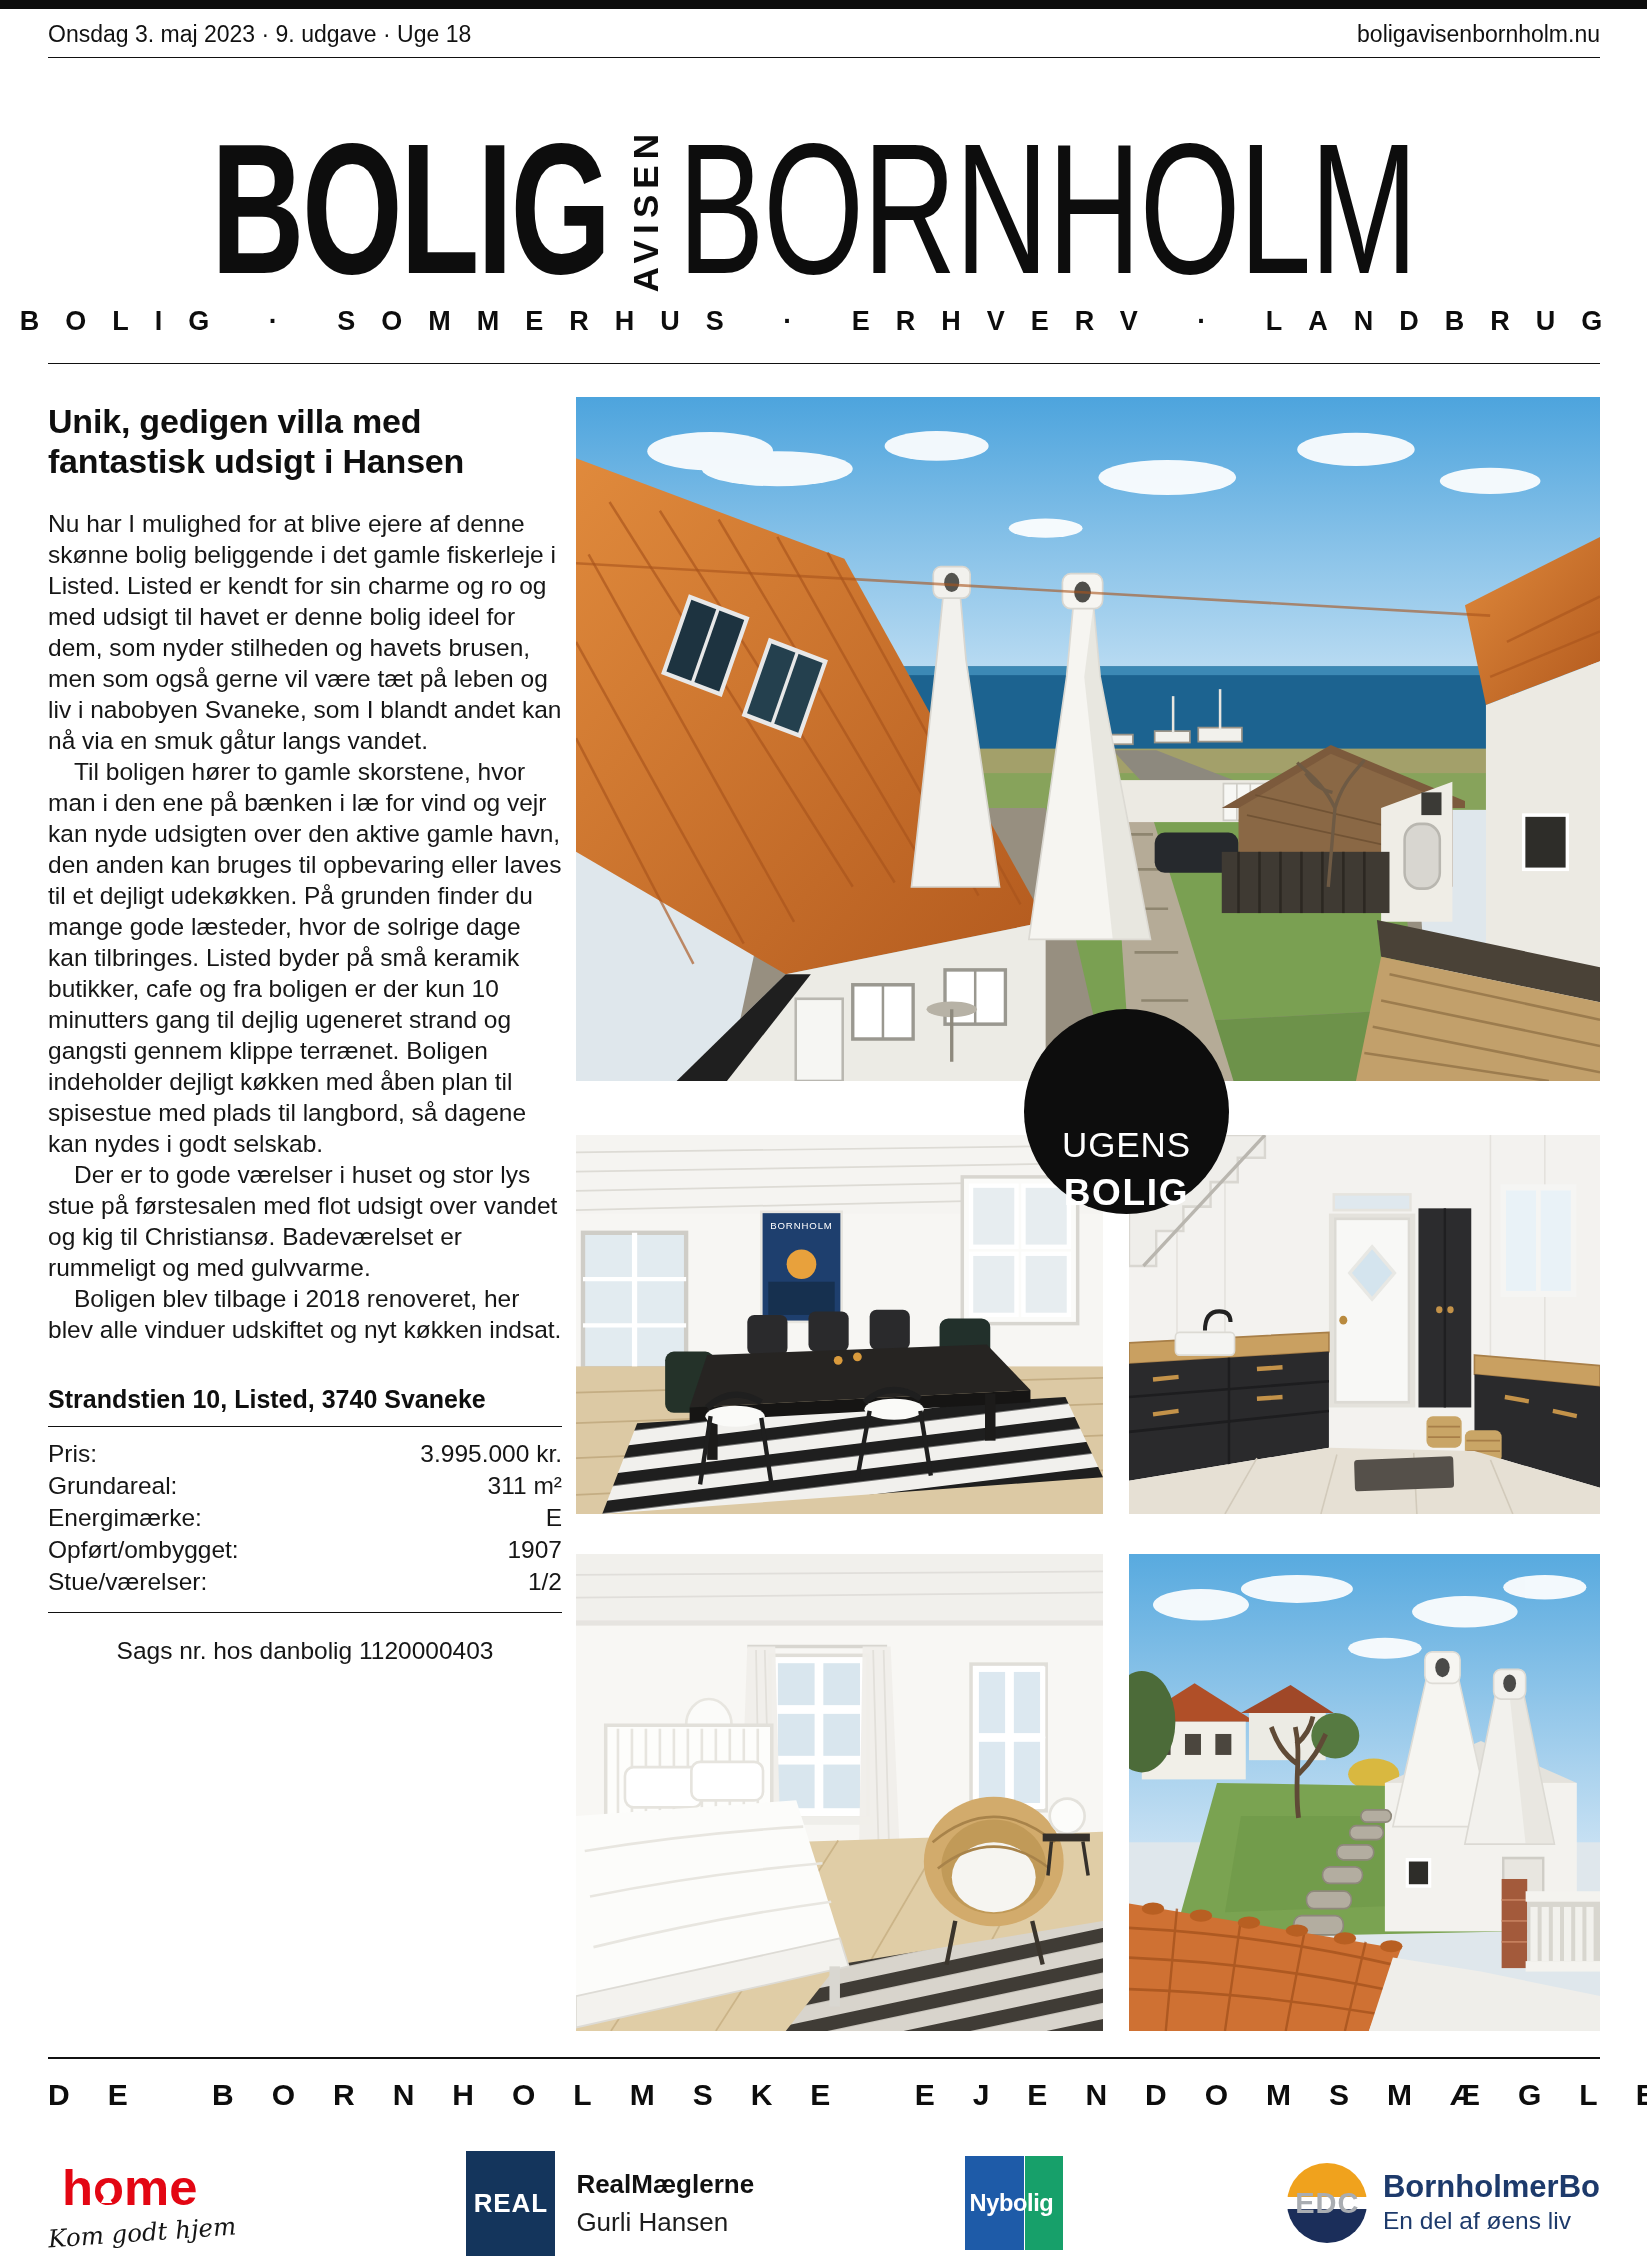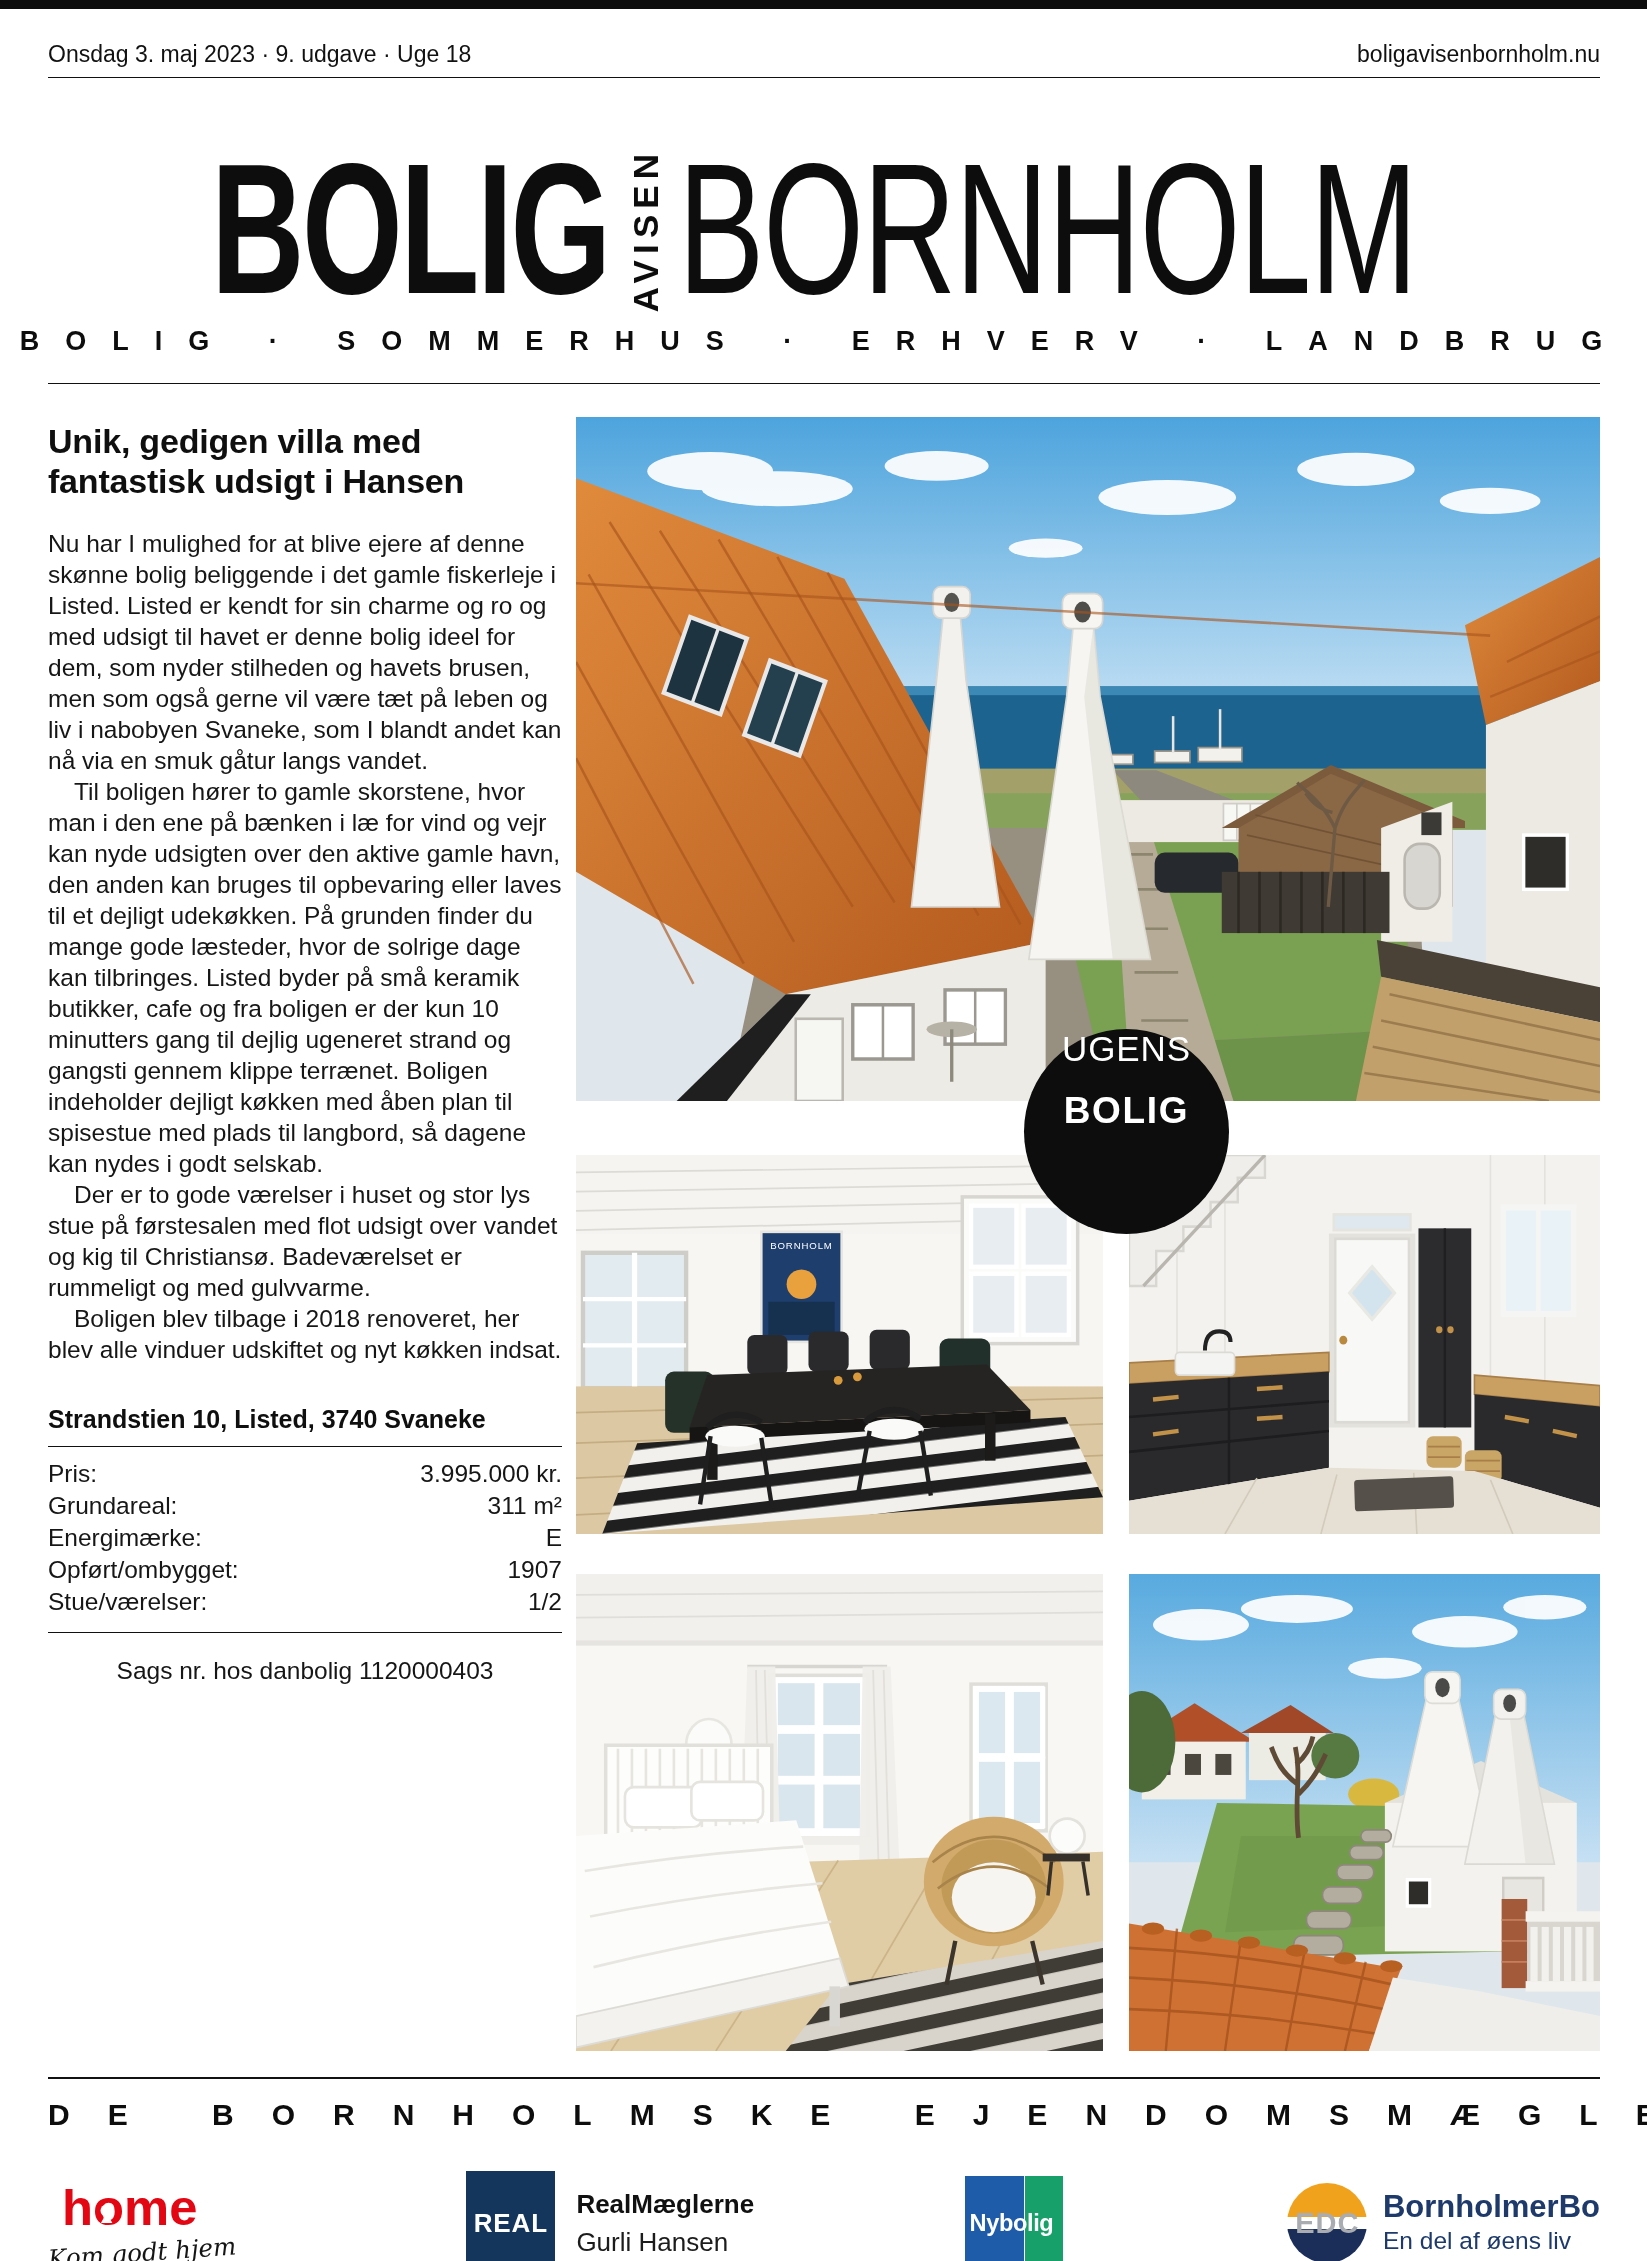--- a/index.html
+++ b/index.html
@@ -1,21 +1,21 @@
 <!DOCTYPE html>
 <html style="font-size:14px"><head>
 <meta charset="utf-8">
 <style>
   html,body{margin:0;padding:0;background:#888;}
   .page{position:relative;width:1648px;height:2261px;background:#ffffff;overflow:hidden;
         font-family:"Liberation Sans",sans-serif;color:#121212;margin:0 auto;}
   
   .topbar{height:8.7px;background:#0d0d0d;}
   .dateline{display:flex;justify-content:space-between;align-items:flex-end;
-            padding:12.2px 48px 8.7px;font-size:23px;color:#111;margin-top:20px;}
+            padding:12.2px 48px 8.7px;font-size:23px;color:#111;}
   .rule{margin:0 48px;border-top:1.7px solid #111;}
   .rule-heavy{margin:0 48px;border-top:2.6px solid #111;}
   .masthead{display:flex;justify-content:center;align-items:flex-end;height:217px;padding-top:7px;}
   .m-bolig-wrap{width:404px;height:149px;position:relative;}
   .m-bolig{position:absolute;left:0;bottom:0;font-size:185px;font-weight:800;line-height:.78;
            transform:scaleX(.70);transform-origin:left bottom;letter-spacing:-3.5px;white-space:nowrap;color:#0d0d0d;}
   .m-avisen-wrap{width:56px;height:149px;position:relative;margin:0 3.5px;}
   .m-avisen{position:absolute;left:50%;top:52%;transform:translate(-50%,-50%) rotate(-90deg);
             font-size:35px;font-weight:700;letter-spacing:6.1px;color:#0d0d0d;white-space:nowrap;}
   .m-bornholm-wrap{width:760px;height:149px;position:relative;}
@@ -38,21 +38,21 @@
   .photo{overflow:hidden;background:#dfe7ec;}
   .photo svg{display:block;width:100%;height:100%;}
   .photo-main{height:684px;margin-bottom:54px;}
   .photo-row{display:flex;gap:26px;}
   .row2{height:379px;margin-bottom:40px;}
   .row3{height:477px;}
   .photo-dining,.photo-bedroom{width:527px;flex:none;}
   .photo-kitchen,.photo-exterior{flex:1;}
   .badge{position:absolute;left:448px;top:612px;width:205px;height:205px;border-radius:50%;
          background:#0d0d0d;color:#fff;display:flex;flex-direction:column;align-items:center;
-         justify-content:flex-start;gap:21px;z-index:3;}
+         justify-content:flex-end;gap:7px;z-index:3;}
   .badge .b1{font-size:35px;letter-spacing:0.9px;}
   .badge .b2{font-size:37px;font-weight:700;letter-spacing:1.7px;}
   
   .footer{margin:26px 48px 0;}
   .footer-heading{text-align:center;font-size:30px;font-weight:600;letter-spacing:38px;
                   margin:19px 0 0 0;white-space:nowrap;color:#0d0d0d;}
   .logos{display:flex;justify-content:space-between;align-items:center;margin-top:24.5px;height:133px;}
   .logo{display:flex;align-items:center;}
   .logo-home{flex-direction:column;align-items:center;gap:1.7px;}
   .home-tagline{font-family:"DejaVu Serif",serif;font-style:italic;font-size:24.5px;color:#151515;transform:rotate(-4deg);}

